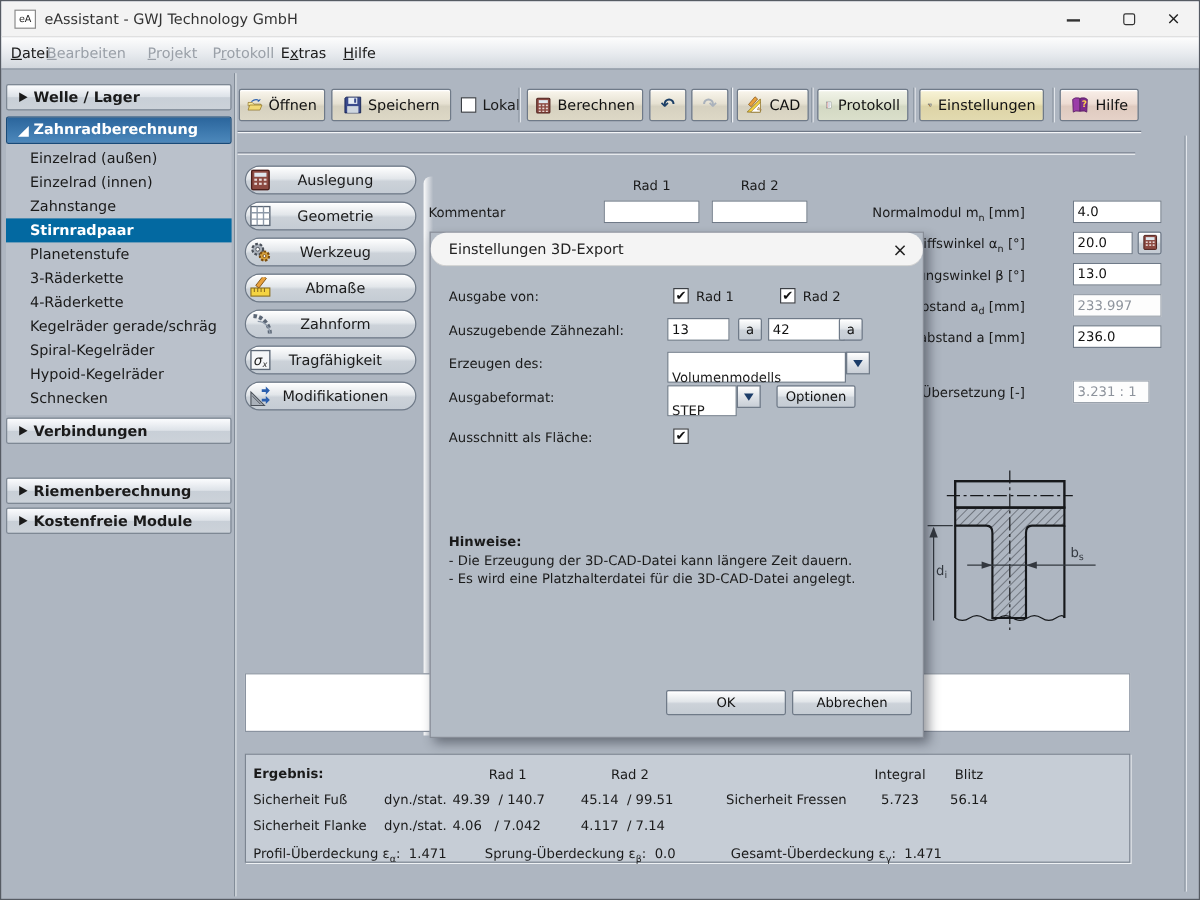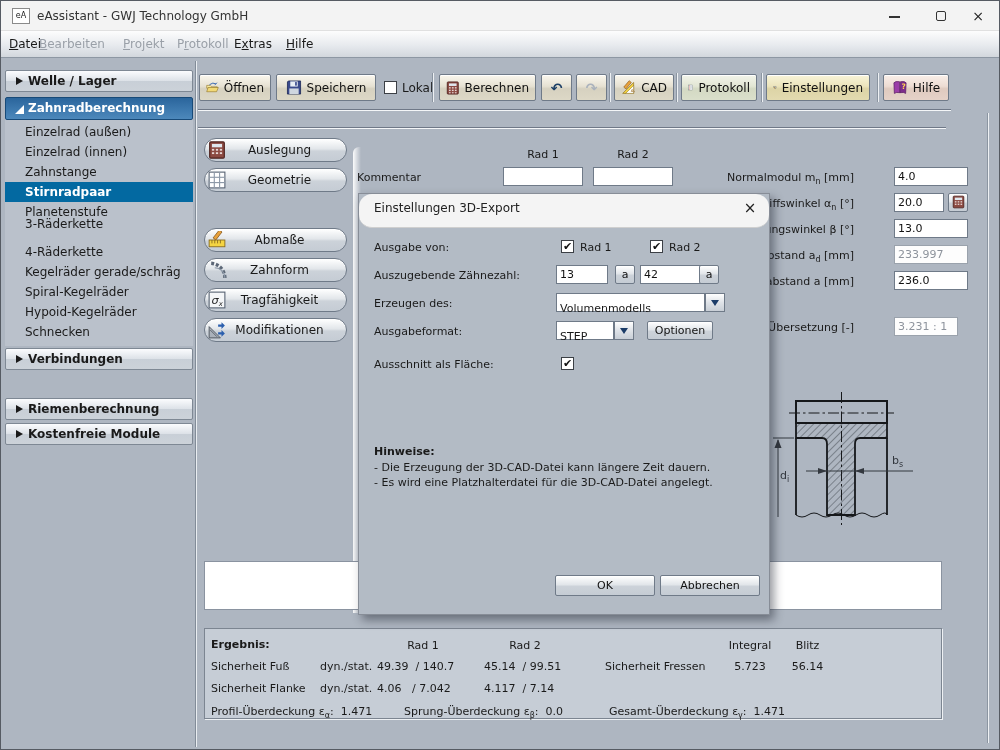--- a/index.html
+++ b/index.html
@@ -50,32 +50,32 @@
     background:linear-gradient(180deg,#ffffff,#e2e6ea 45%,#ccd2d9 55%,#c5ccd4);
     font-size:12px;display:flex;align-items:center;box-shadow:inset 0 1px 0 #fff;}
   .fbtn .ic{width:20px;height:18px;margin-left:2px;flex:0 0 auto;}
   .fbtn .tx{flex:1;text-align:center;margin-right:14px;}
   
   .inp{border:1px solid #6f7a88;background:#fff;font-size:11px;font-family:inherit;
     padding:1px 3px;height:19px;color:#111;}
   .inp.ro{color:#8d939c;border-color:#9aa2ac;background:#fdfdfd;}
   .chk{width:13px;height:13px;background:#fff;border:1px solid #3b3f45;
     font-size:11px;line-height:11px;text-align:center;font-weight:bold;color:#111;}
-  .combo{border:1px solid #6f7a88;background:#fff;font-size:11px;line-height:17px;padding:6px 3px;height:19px;}
+  .combo{border:1px solid #6f7a88;background:#fff;font-size:11px;line-height:17px;padding:12px 3px;height:19px;}
   .cbtn{height:19px;width:20px;border:1px solid #6f7a88;
     background:linear-gradient(180deg,#fff,#dfe3e8 50%,#c8ced6);display:flex;align-items:center;justify-content:center;}
   .darr{width:0;height:0;border-left:4px solid transparent;border-right:4px solid transparent;border-top:6px solid #1b3c68;}
   .sbtn{border:1px solid #6f7a88;border-radius:2px;font-size:11px;color:#111;text-align:center;
     background:linear-gradient(180deg,#ffffff,#e2e6ea 45%,#ccd2d9 55%,#c5ccd4);box-shadow:inset 0 1px 0 #fff;}
   .lab{font-size:11px;white-space:nowrap;}
   .sb{font-size:8px;vertical-align:-3px;}
   
   .dialog{left:357px;top:192px;width:412px;height:422px;background:#b3bbc5;
     border:1px solid #878d97;box-shadow:4px 5px 9px rgba(20,25,35,.45);}
-  .dlg-title{left:0;top:0;width:100%;height:34px;background:#f4f4f4;border-bottom:1px solid #cfcfcf;
+  .dlg-title{left:0;top:0;width:100%;height:28px;background:#f4f4f4;border-bottom:1px solid #cfcfcf;
     font-size:12px;line-height:29px;color:#222;border-radius:13px;}
   .dlg-x{right:8px;top:0;width:22px;height:29px;text-align:center;font-size:15px;line-height:29px;color:#222;}
   .results{left:203px;top:627px;width:738px;height:91px;background:#c6cdd6;
     border:1px solid #7c8591;box-shadow:1px 1px 0 #eef1f4;font-size:11px;}
   .rtxt{position:absolute;font-size:11px;white-space:pre;}
   .whitebox{left:203px;top:560px;width:738px;height:49px;background:#fff;border:1px solid #8a93a0;}
   .panel-edge{left:352px;top:146px;width:8px;height:466px;
     background:linear-gradient(90deg,rgba(255,255,255,.95),rgba(255,255,255,0));border-radius:6px 0 0 0;}
 </style>
 </head>
@@ -111,21 +111,21 @@
   <div class="abs navhead open" style="top:96px;height:23px">
     <span class="tri-open"></span>
     <span class="lbl">Zahnradberechnung</span>
   </div>
   <div class="abs navitems"></div>
   <div class="abs nitem" style="top:121px">Einzelrad (außen)</div>
   <div class="abs nitem" style="top:141px">Einzelrad (innen)</div>
   <div class="abs nitem" style="top:161px">Zahnstange</div>
   <div class="abs nitem sel" style="top:181px">Stirnradpaar</div>
   <div class="abs nitem" style="top:201px">Planetenstufe</div>
-  <div class="abs nitem" style="top:213px">3-Räderkette</div>
+  <div class="abs nitem" style="top:221px">3-Räderkette</div>
   <div class="abs nitem" style="top:241px">4-Räderkette</div>
   <div class="abs nitem" style="top:261px">Kegelräder gerade/schräg</div>
   <div class="abs nitem" style="top:301px">Hypoid-Kegelräder</div>
   <div class="abs nitem" style="top:281px">Spiral-Kegelräder</div>
   <div class="abs nitem" style="top:321px">Schnecken</div>
   <div class="abs navhead" style="top:347px">
     <span class="tri-r"></span>
     <span class="lbl">Verbindungen</span>
   </div>
   <div class="abs navhead" style="top:397px">
@@ -250,20 +250,29 @@
     <svg class="ic" viewBox="0 0 16 16">
         <rect x="1" y="1" width="14" height="14" fill="#fff" stroke="#5c6776"></rect>
         <g stroke="#8d99a8" stroke-width="1">
           <line x1="1" y1="5.6" x2="15" y2="5.6"></line>
           <line x1="1" y1="10.3" x2="15" y2="10.3"></line>
           <line x1="5.6" y1="1" x2="5.6" y2="15"></line>
           <line x1="10.3" y1="1" x2="10.3" y2="15"></line>
         </g>
       </svg>
     <span class="tx">Geometrie</span>
+  </div>
+  <div class="abs fbtn" style="top:197px">
+    <svg class="ic" viewBox="0 0 16 16">
+        <circle cx="6" cy="6" r="4" fill="#aab1ba" stroke="#4a5059" stroke-width="1.6" stroke-dasharray="2 1.3"></circle>
+        <circle cx="6" cy="6" r="1.4" fill="#fff" stroke="#4a5059" stroke-width="0.7"></circle>
+        <circle cx="11" cy="11" r="3.4" fill="#d8a23c" stroke="#7a4d12" stroke-width="1.6" stroke-dasharray="1.8 1.2"></circle>
+        <circle cx="11" cy="11" r="1.1" fill="#fff" stroke="#7a4d12" stroke-width="0.7"></circle>
+      </svg>
+    <span class="tx">Werkzeug</span>
   </div>
   <div class="abs fbtn" style="top:227px">
     <svg class="ic" viewBox="0 0 16 16">
         <rect x="1" y="8" width="14" height="6" fill="#f5d442" stroke="#8a6d1f" stroke-width="0.8"></rect>
         <g stroke="#8a6d1f" stroke-width="0.8">
           <line x1="3.5" y1="8" x2="3.5" y2="11"></line>
           <line x1="6" y1="8" x2="6" y2="11"></line>
           <line x1="8.5" y1="8" x2="8.5" y2="11"></line>
           <line x1="11" y1="8" x2="11" y2="11"></line>
         </g>

